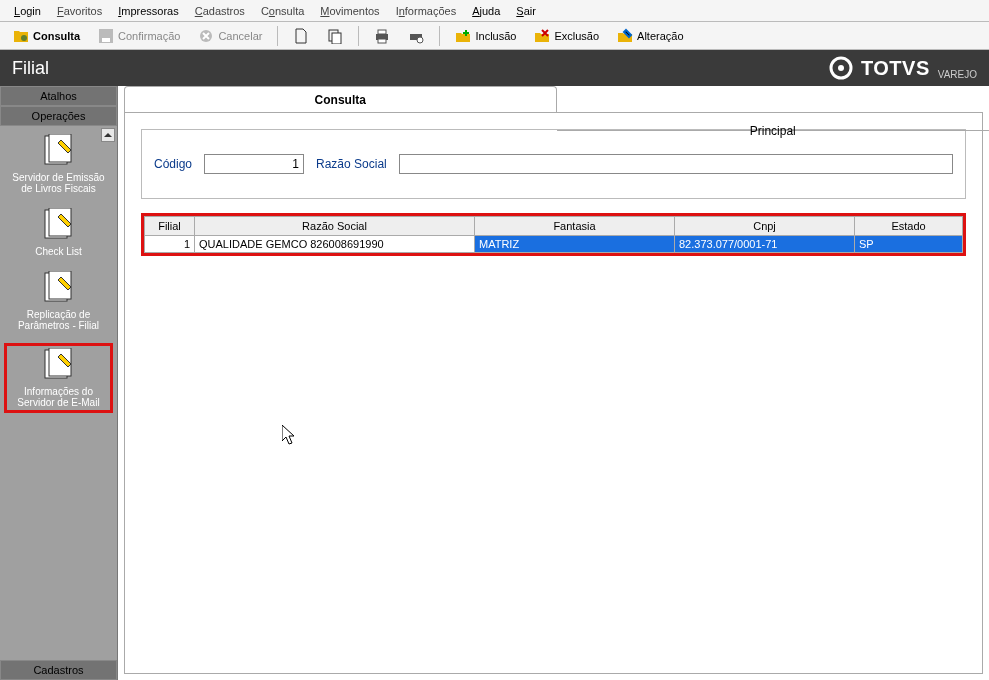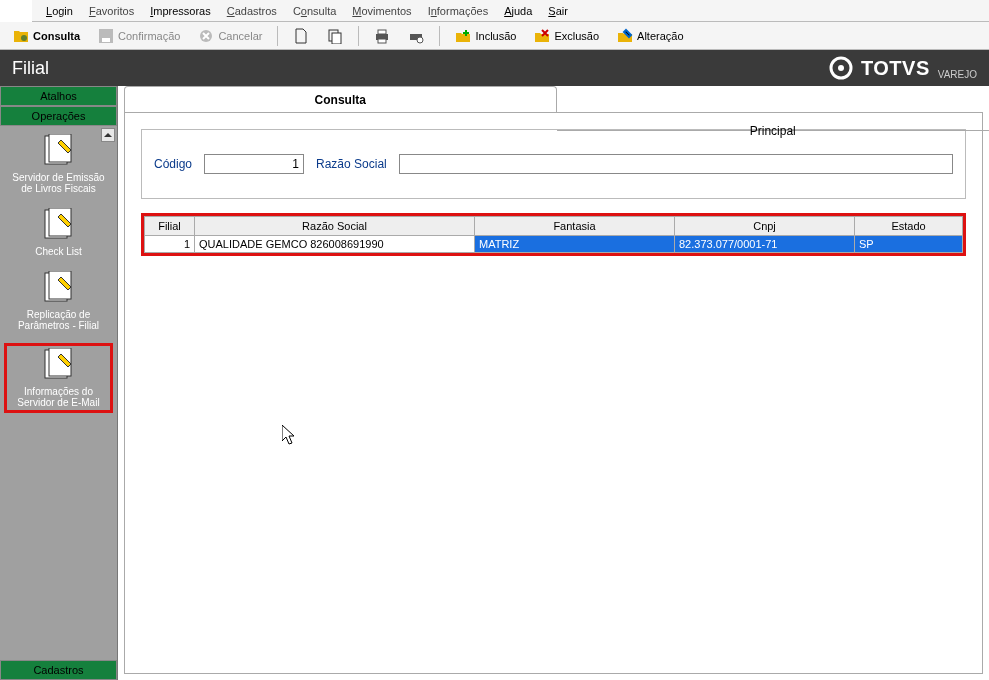--- a/index.html
+++ b/index.html
@@ -12,21 +12,20 @@
     height: 680px;
     overflow: hidden;
   }
   .menubar {
     display: flex;
     align-items: center;
     padding: 2px 6px;
     border-bottom: 1px solid #bbb;
     background: #f5f5f5;
     height: 22px;
-    margin-left: 32px;
   }
   .menubar .menu-item {
     padding: 2px 8px;
     color: #444;
   }
   .menubar .menu-item.en { color: #000; }
   .menubar .u { text-decoration: underline; }
   .toolbar {
     display: flex;
     align-items: center;
@@ -65,21 +64,21 @@
   }
   .sidebar {
     width: 118px;
     background: #a0a0a0;
     display: flex;
     flex-direction: column;
     border-right: 1px solid #777;
     position: relative;
   }
   .side-btn {
-    background: #15803d;
+    background: #737373;
     border: 1px solid #888;
     text-align: center;
     padding: 3px 2px;
     margin: 0;
     font-size: 11px;
     color: #000;
   }
   .side-items {
     flex: 1;
     overflow: hidden;

